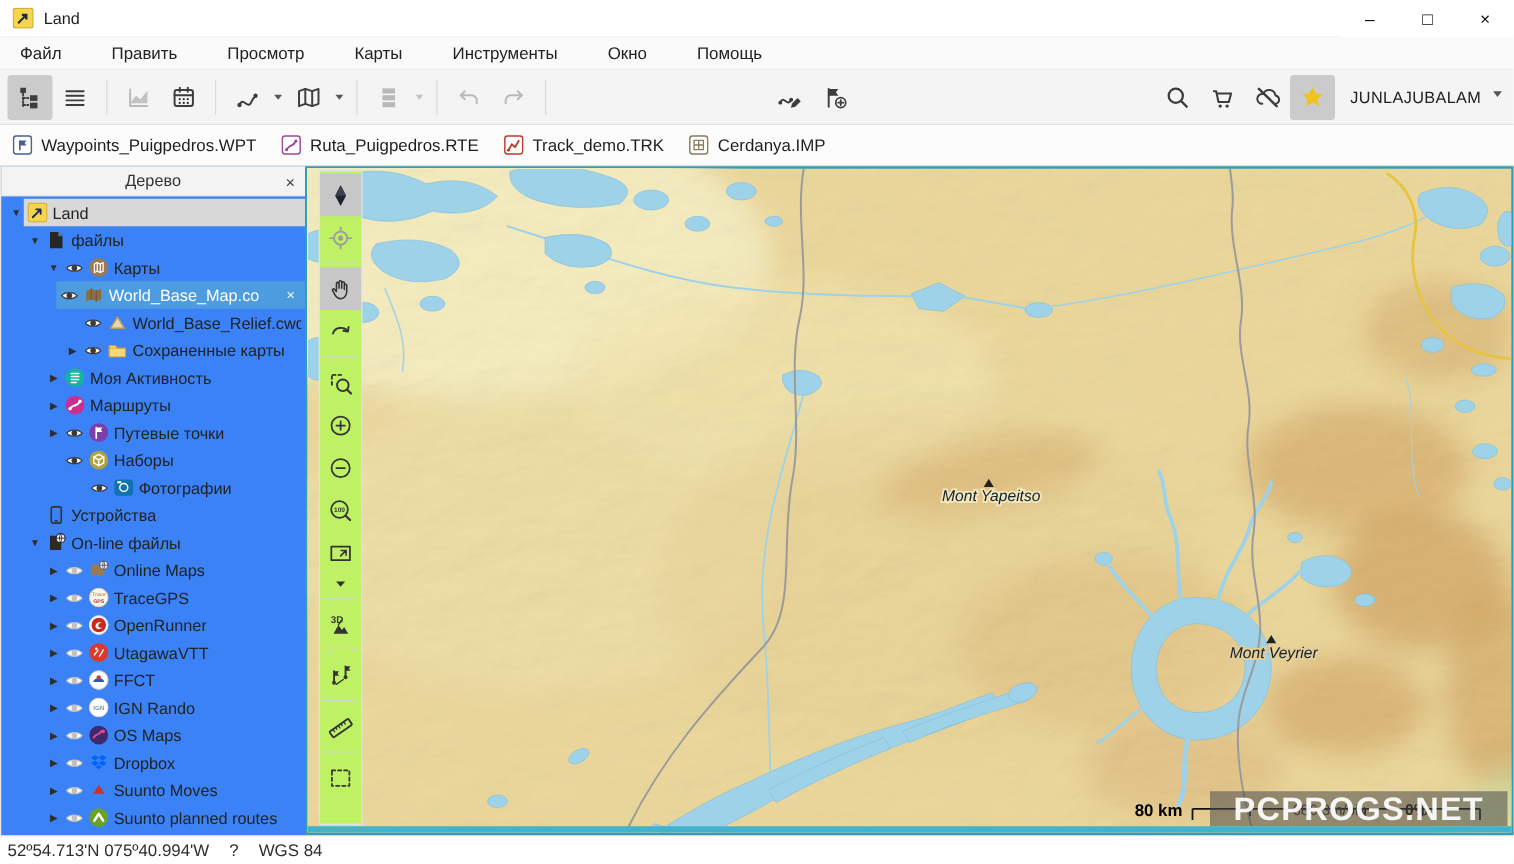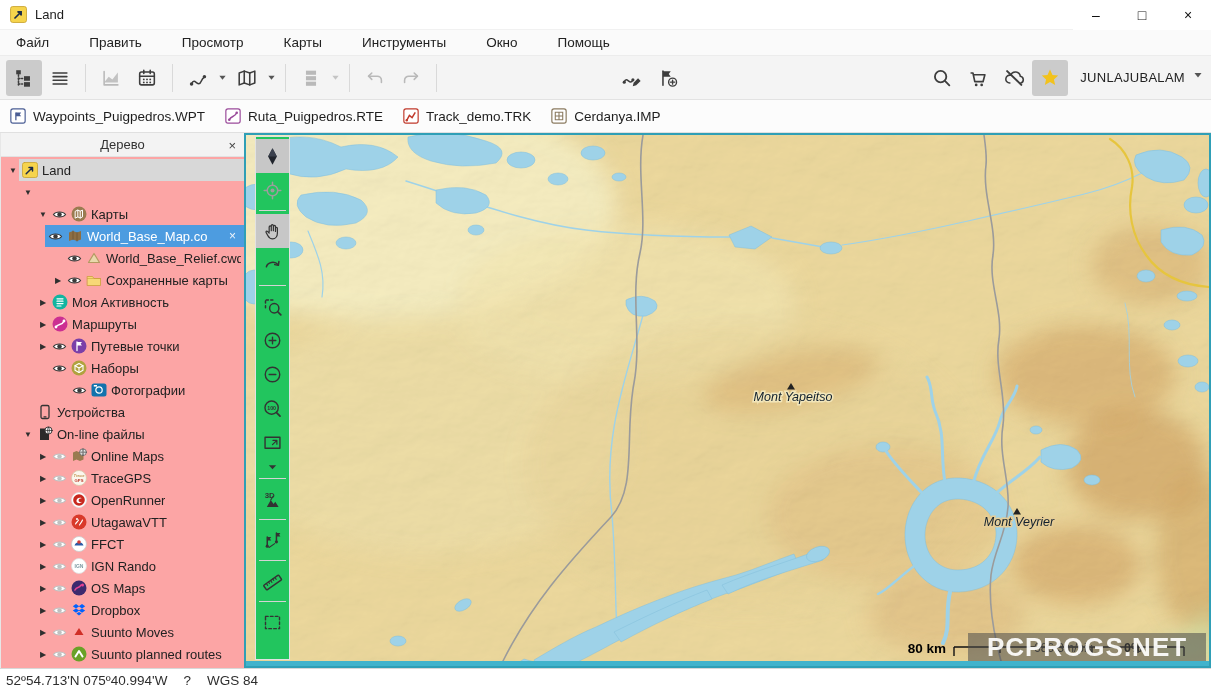--- a/index.html
+++ b/index.html
@@ -29,37 +29,37 @@
   .tb-gap{flex:none}
   #account{display:flex;margin-left:12px;gap:8px}
   #account-name{font-size:13px;color:#222;letter-spacing:.3px}
   #account-caret{color:#555}
   
   #tabbar{height:33px;display:flex;align-items:center;background:#fcfcfc;border-bottom:1px solid #e0e0e0;padding-left:10px;gap:20px}
   .tab-item{display:flex;align-items:center;gap:7px;font-size:13.5px;color:#1e1e1e;background:none;border:none}
   .tab-icon{width:16px;height:16px}
   
   #main{display:flex;height:535px}
-  #tree-panel{width:244px;background:#fca5a5;display:flex;flex-direction:column;border-left:1px solid #e7e7e7}
+  #tree-panel{width:244px;background:#3b82f6;display:flex;flex-direction:column;border-left:1px solid #e7e7e7}
   #tree-header{height:24px;position:relative;display:flex;align-items:center;justify-content:center;background:#f3f3f3;border-bottom:1px solid #e2e2e2;font-size:13px;color:#333}
   #tree-close{position:absolute;right:8px;top:0;height:24px;display:flex;align-items:center;font-size:13px;color:#444;background:none;border:none}
   #tree-rows{flex:1;overflow:hidden;padding-top:2px}
   .trow{height:22px;display:flex;align-items:center}
   .t-arrow{width:12px;font-size:8px;color:#2e2e2e;text-align:center;flex:none}
   .trow-body{display:flex;align-items:center;gap:4px;flex:1;height:22px;padding:0 3px;min-width:0}
   .trow-body.sel{background:#4d9ce0;color:#fff}
   .trow-body.hl{background:#d8d8d8}
   .t-label{white-space:nowrap;overflow:hidden;font-size:13px}
   .t-close{margin-left:auto;margin-right:5px;font-size:12px;color:#eef4fb}
   .eye{width:15px;height:15px;flex:none}
   .ticon{width:16px;height:16px;flex:none}
   
   #map-wrap{flex:1;position:relative;border:2px solid #2f9fb6;background:#eeda9e}
   #map-svg{display:block;width:100%;height:100%}
-  #map-toolbar{position:absolute;left:10px;top:2px;bottom:7px;width:33px;background:#22c55e;outline:1px solid #e2e2e2;display:flex;flex-direction:column;align-items:center;padding-top:2px}
+  #map-toolbar{position:absolute;left:10px;top:2px;bottom:7px;width:33px;background:#bef264;outline:1px solid #e2e2e2;display:flex;flex-direction:column;align-items:center;padding-top:2px}
   .mt-btn{width:33px;height:34px;flex:none;display:flex;align-items:center;justify-content:center;color:#333;background:none;border:none}
   .mt-btn svg{width:21px;height:21px}
   .mt-btn.active{background:#c7c7c7}
   .mt-btn.dim{color:#9d9d9d}
   .mt-btn.small{height:16px}
   .mt-btn.small svg{width:11px;height:11px}
   .mt-sep{width:27px;height:1px;background:#d4d4d4;margin:3px 0;flex:none}
   
   #statusbar{height:23px;border-top:1px solid #d8d8d8;display:flex;align-items:center;background:#fff;padding-left:6px;font-size:13.5px;color:#2e2e2e}
   #status-proj{margin-left:16px}
@@ -278,20 +278,27 @@
           <div class="trow-body hl">
             <svg class="ticon" viewBox="0 0 16 16" fill="none" stroke-linecap="round" stroke-linejoin="round">
               <rect x=".5" y=".5" width="15" height="15" rx="2" fill="#f6d44c" stroke="#c9a32e" stroke-width=".8"></rect>
               <path d="M4.2 11.8 10.5 5.5M7 5.5h3.5V9" stroke="#1c2b4a" stroke-width="1.5"></path>
             </svg>
             <span class="t-label">Land</span>
           </div>
         </div>
         <div class="trow" style="padding-left: 21px;">
           <span class="t-arrow">▼</span>
+          <div class="trow-body">
+            <svg class="ticon" viewBox="0 0 16 16" fill="none" stroke-linecap="round" stroke-linejoin="round">
+              <path d="M3 1.5h6.5L13 5v9.5H3z" fill="#262626"></path>
+              <path d="M9.5 1.5 13 5H9.5z" fill="#6e6e6e"></path>
+            </svg>
+            <span class="t-label">файлы</span>
+          </div>
         </div>
         <div class="trow" style="padding-left: 36px;">
           <span class="t-arrow">▼</span>
           <div class="trow-body">
             <svg class="eye" viewBox="0 0 16 16">
               <path d="M1.5 8C4 4.5 12 4.5 14.5 8 12 11.5 4 11.5 1.5 8Z" fill="#fff" stroke="#3a3a3a" stroke-width="1.1"></path>
               <circle cx="8" cy="8" r="2.4" fill="#3a3a3a"></circle>
             </svg>
             <svg class="ticon" viewBox="0 0 16 16" fill="none" stroke-linecap="round" stroke-linejoin="round">
               <circle cx="8" cy="8" r="7.5" fill="#9a7b50"></circle>

